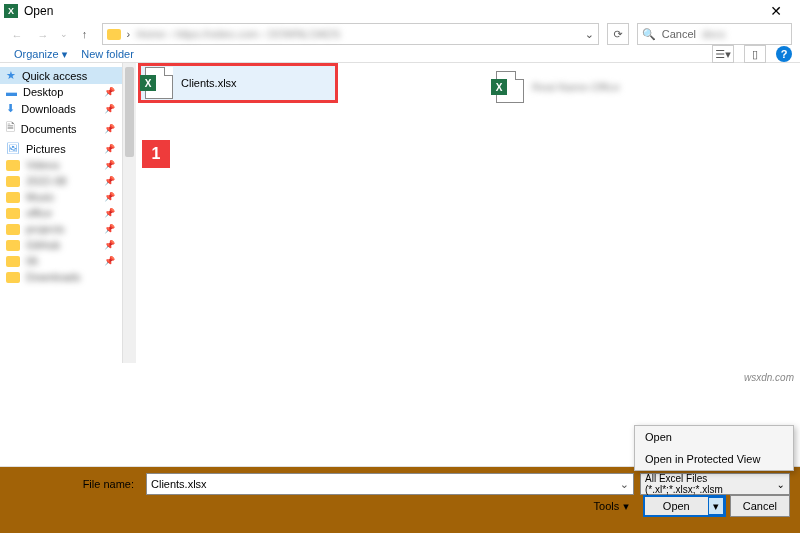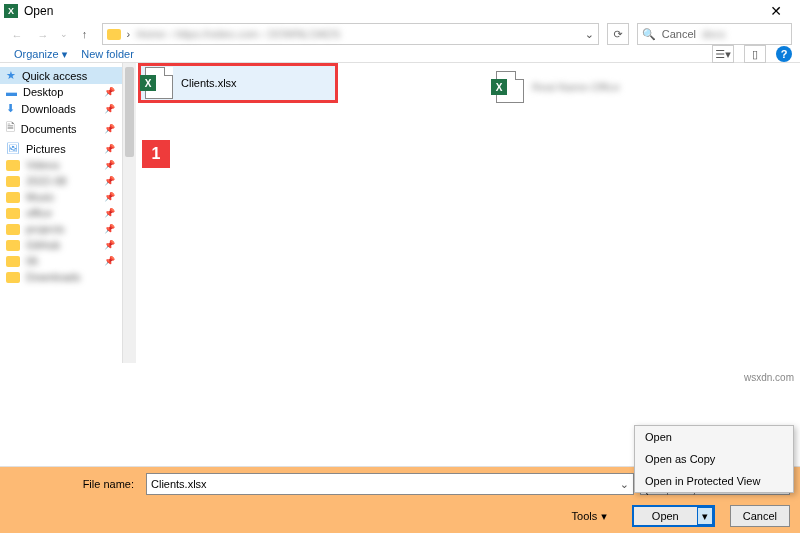--- a/index.html
+++ b/index.html
@@ -41,38 +41,38 @@
 .excel-icon { width: 28px; height: 32px; background:#fff; border:1px solid #888; position:relative; }
 .excel-icon::before { content:""; position:absolute; top:-1px; right:-1px; width:8px; height:8px; background:#fff; border-left:1px solid #888; border-bottom:1px solid #888; }
 .excel-x { position:absolute; left:-6px; top:7px; width:16px; height:16px; background:#1f7246; color:#fff; font-weight:bold; display:flex; align-items:center; justify-content:center; font-size:10px; }
 .file-label { font-size:11px; }
 .file-label.blurred { filter: blur(3px); }
 
 .badge { position:absolute; width:28px; height:28px; background:#ee3b3b; color:#fff; font-size:16px; font-weight:bold; display:flex; align-items:center; justify-content:center; }
 .badge.one { left:142px; top:140px; }
 .badge.two { left:603px; top:503px; }
 
-.footer { position:absolute; bottom:0; left:0; right:0; height:67px; padding: 6px 10px; background:#fdba74; border-top:1px solid #e0e0e0; }
+.footer { position:absolute; bottom:0; left:0; right:0; height:67px; padding: 6px 10px; background:#a16207; border-top:1px solid #e0e0e0; }
 .footer-row { display:flex; align-items:center; gap:6px; }
 .footer-label { width:130px; text-align:right; padding-right:6px; }
 .filename-box { flex:1; height:22px; border:1px solid #888; background:#fff; display:flex; align-items:center; padding:0 4px; position:relative; }
 .filter-box { width:150px; height:22px; border:1px solid #888; background:#eee; display:flex; align-items:center; justify-content:space-between; padding:0 4px; font-size:10px; }
-.btn-row { display:flex; justify-content:flex-end; gap:15px; align-items:center; margin-top:10px; }
+.btn-row { display:flex; justify-content:flex-end; gap:4px; align-items:center; }
 .tools { margin-right:10px; display:flex; align-items:center; gap:4px; }
 .btn { height:22px; border:1px solid #888; background:#eaeaea; display:flex; align-items:center; justify-content:center; padding:0 12px; cursor:pointer; }
 .btn.open { border: 2px solid #0066cc; padding:0; }
 .btn.open .lbl { padding:0 18px; }
 .btn.open .split { width:16px; border-left:1px solid #888; height:100%; display:flex; align-items:center; justify-content:center; background:#cde6f7; border:1px solid #0066cc; }
 
 .dropdown { position:absolute; left:634px; top:425px; width:160px; background:#f5f5f5; border:1px solid #bbb; box-shadow: 2px 2px 6px rgba(0,0,0,0.25); }
 .dd-item { padding: 5px 10px; font-size:11px; cursor:pointer; }
 
 .excel-win-icon { width:14px; height:14px; background:#1f7246; color:#fff; font-size:9px; font-weight:bold; display:flex; align-items:center; justify-content:center; }
 
-.watermark-row { display:flex; justify-content:flex-start; }
+.watermark-row { display:flex; justify-content:flex-start;font-style:italic; }
 .watermark { font-size:10px; color:#888; padding-right:4px; }
 </style>
 </head>
 <body>
 
 <div class="titlebar">
   <span class="excel-win-icon app-icon">X</span>
   <span class="title">Open</span>
   <span class="close">✕</span>
 </div>
@@ -221,16 +221,15 @@
       <span class="split">▾</span>
     </div>
     <div class="btn">
       <span>Cancel</span>
     </div>
   </div>
 </div>
 
 <div class="dropdown">
   <div class="dd-item">Open</div>
-  <div class="dd-item">Open as Copy</div>
   <div class="dd-item">Open in Protected View</div>
 
 </div>
 
 </body></html>

